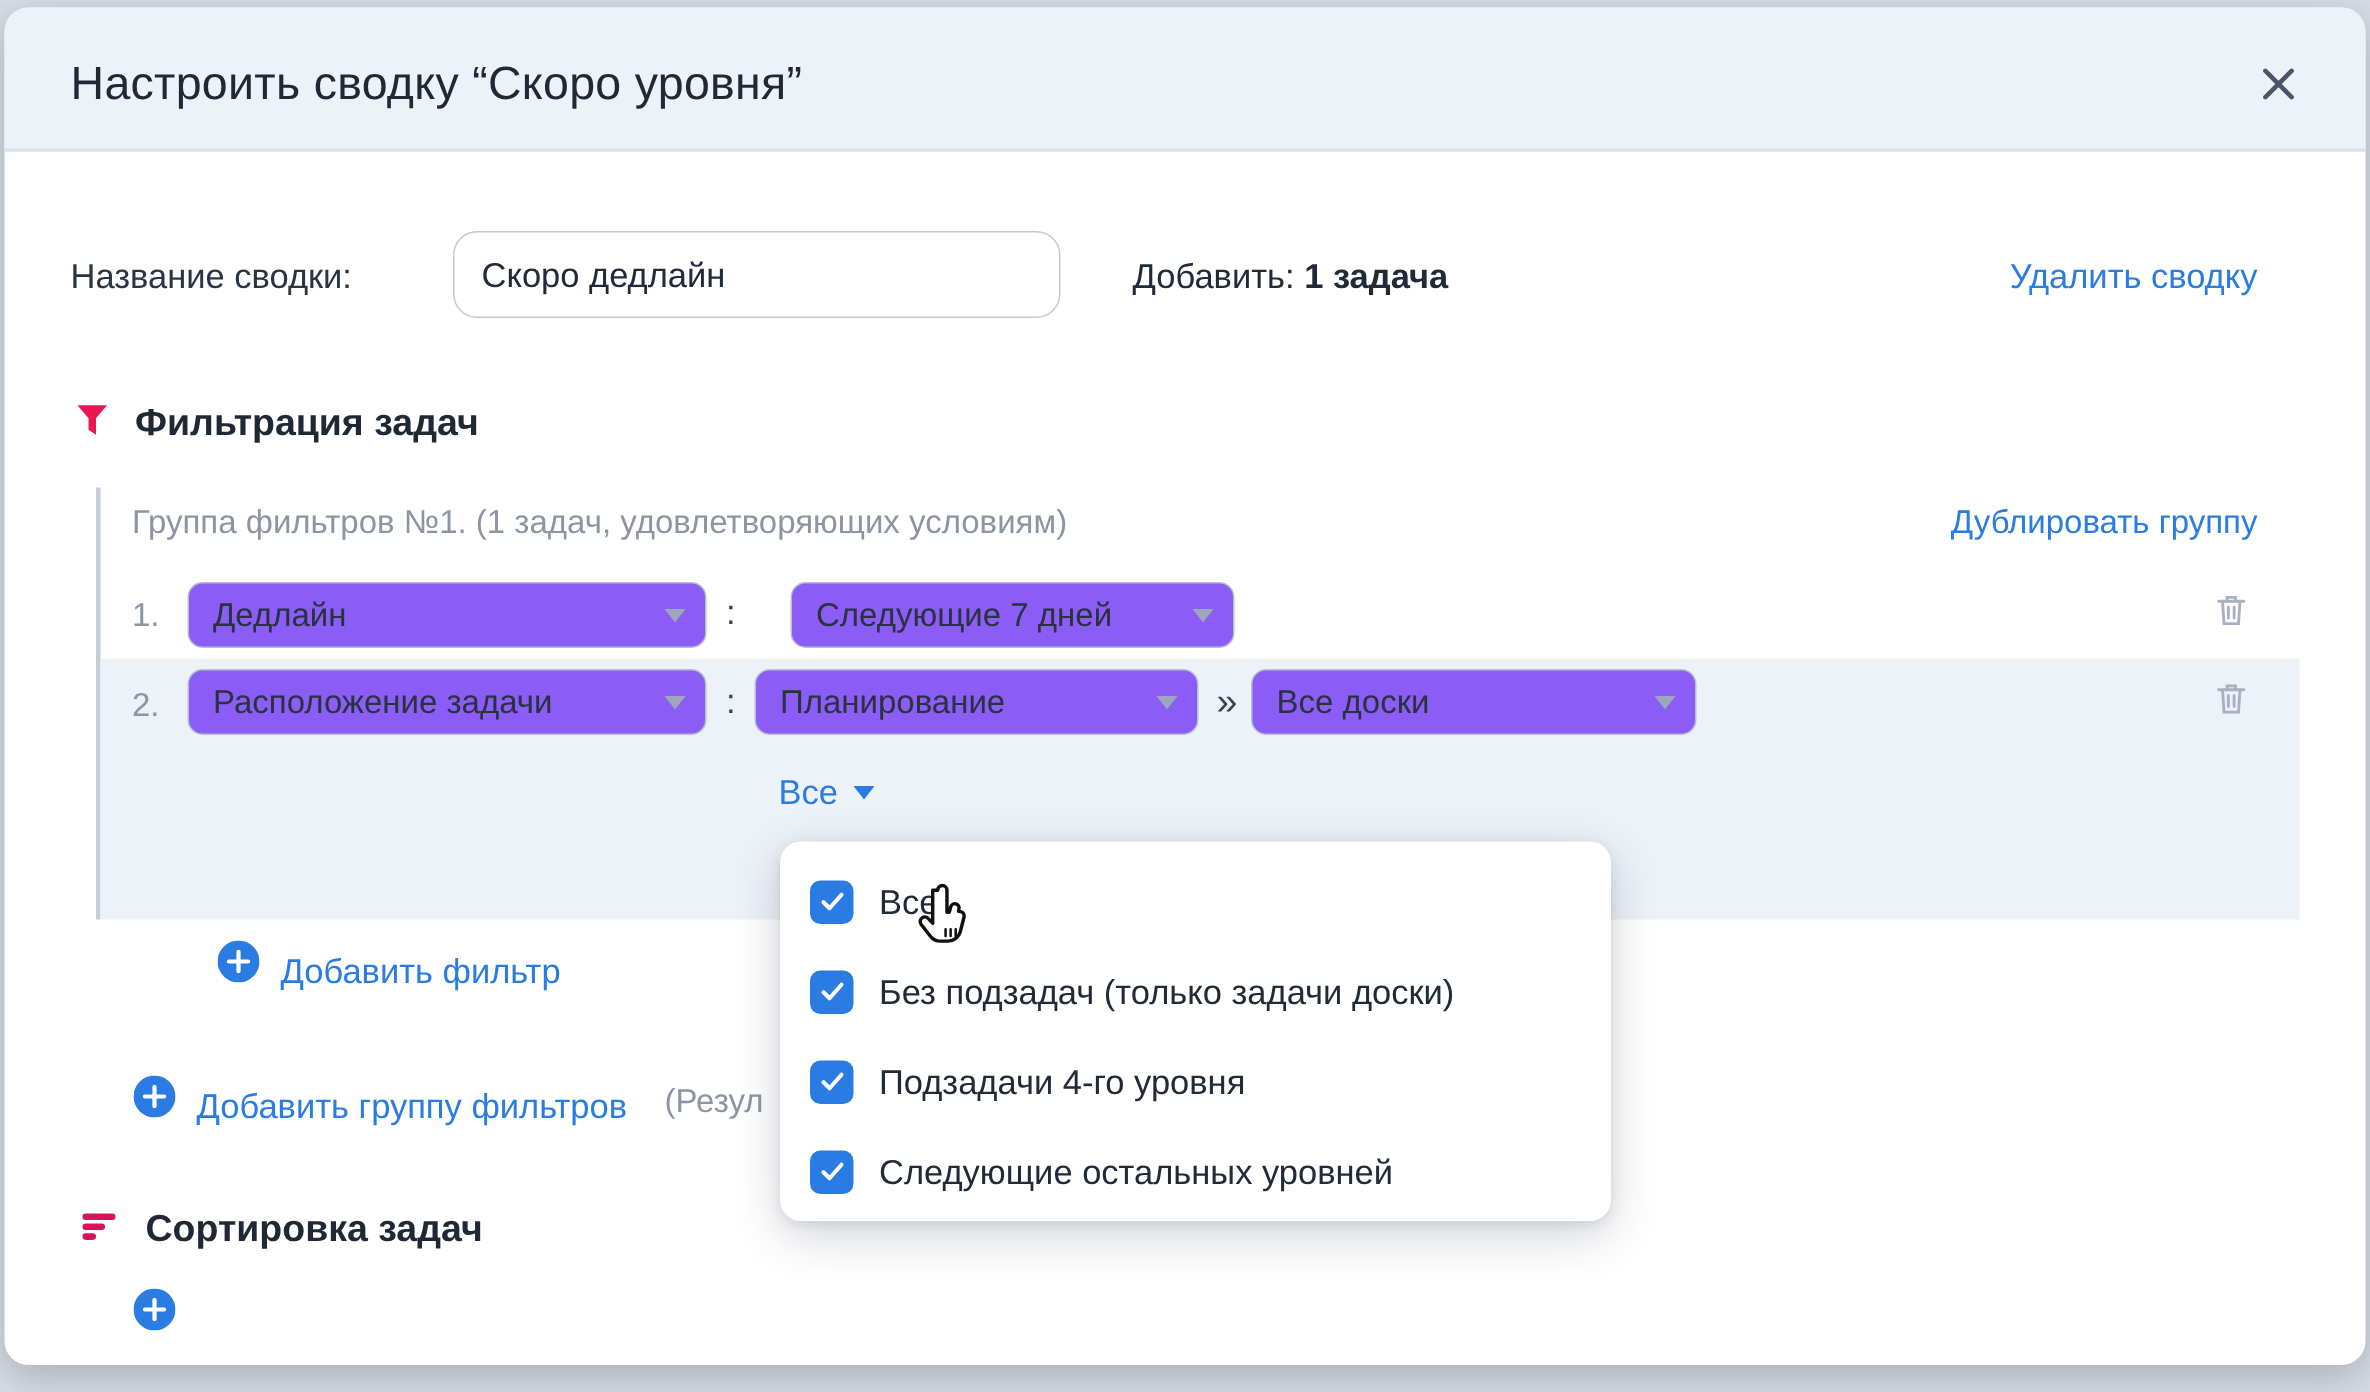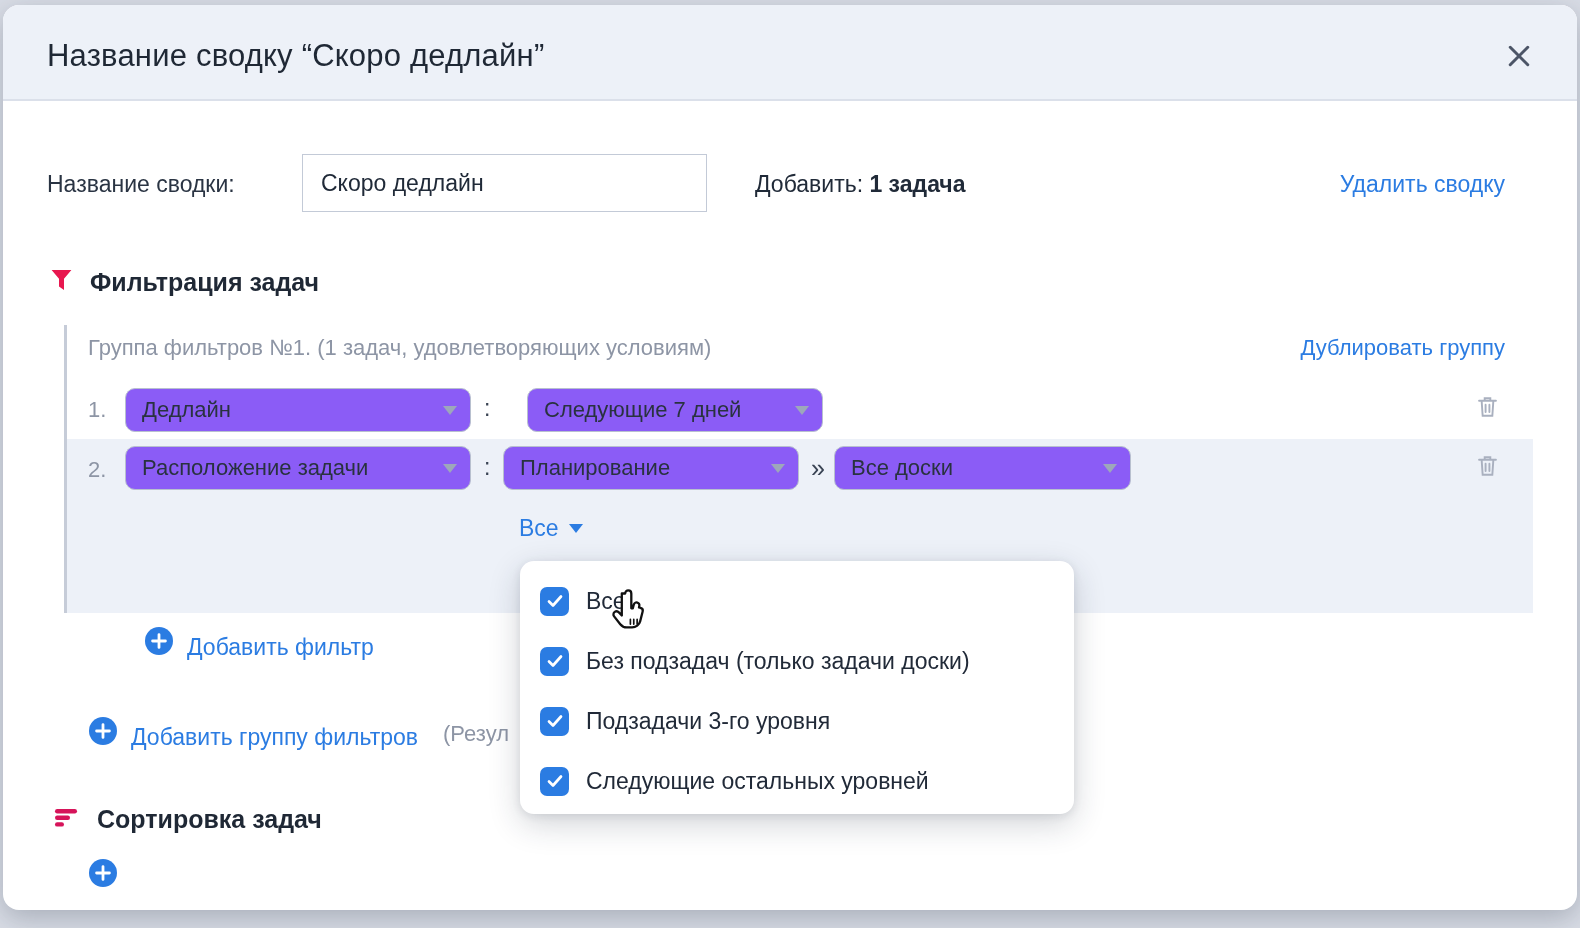--- a/index.html
+++ b/index.html
@@ -26,21 +26,21 @@
   }
   .close-btn {
     position:absolute; right:40px; top:34px; width:36px; height:36px;
     display:flex; align-items:center; justify-content:center; cursor:pointer;
     background:none; border:none;
   }
   
   .name-label { position:absolute; left:44px; top:166px; font-size:23px; color:#2a3443; }
   .name-input {
     position:absolute; left:299px; top:149px; width:405px; height:58px;
-    border:1.5px solid #c3cad7; border-radius:0; padding:0 18px;
+    border:1.5px solid #c3cad7; border-radius:16px; padding:0 18px;
     font-size:23px; color:#202a38; font-family:"Liberation Sans", sans-serif;
     outline:none; background:#fff;
   }
   .found { position:absolute; left:752px; top:166px; font-size:23px; color:#202a38; }
   .found b { font-weight:700; }
   .link { color:#2b7ce2; cursor:pointer; background:none; border:none; font-family:"Liberation Sans", sans-serif; }
   .delete-link { position:absolute; right:72px; top:166px; font-size:23px; }
   
   .section-head { position:absolute; display:flex; align-items:center; gap:16px; }
   .filter-head { left:46px; top:262px; }
@@ -85,21 +85,21 @@
   .add-group { left:86px; top:712px; }
   .add-sort { left:86px; top:854px; }
   .group-note { position:absolute; left:440px; top:716px; font-size:22px; color:#8d95a5; z-index:2; }
 </style>
 </head>
 <body>
 
 <div class="modal">
 
   <div class="modal-header"></div>
-  <div class="modal-title">Название сводку “Скоро дедлайн”</div>
+  <div class="modal-title">Настроить сводку “Скоро уровня”</div>
   <button class="close-btn">
     <span>
       <svg width="30" height="30" viewBox="0 0 24 24">
           <path d="M5 5l14 14M19 5L5 19" stroke="#4c5567" stroke-width="2.4" stroke-linecap="round"></path>
         </svg>
     </span>
   </button>
 
   <div class="name-label">Название сводки:</div>
   <input class="name-input" value="Скоро дедлайн" style="">
@@ -186,21 +186,21 @@
           </svg>
       </span>
       <span class="opt-label">Без подзадач (только задачи доски)</span>
     </div>
     <div class="opt">
       <span class="cb">
         <svg width="20" height="20" viewBox="0 0 20 20">
             <path d="M4 10.5l4 4 8-9" stroke="#fff" stroke-width="2.7" fill="none" stroke-linecap="round" stroke-linejoin="round"></path>
           </svg>
       </span>
-      <span class="opt-label">Подзадачи 3-го уровня</span>
+      <span class="opt-label">Подзадачи 4-го уровня</span>
     </div>
     <div class="opt">
       <span class="cb">
         <svg width="20" height="20" viewBox="0 0 20 20">
             <path d="M4 10.5l4 4 8-9" stroke="#fff" stroke-width="2.7" fill="none" stroke-linecap="round" stroke-linejoin="round"></path>
           </svg>
       </span>
       <span class="opt-label">Следующие остальных уровней</span>
     </div>
   </div>

